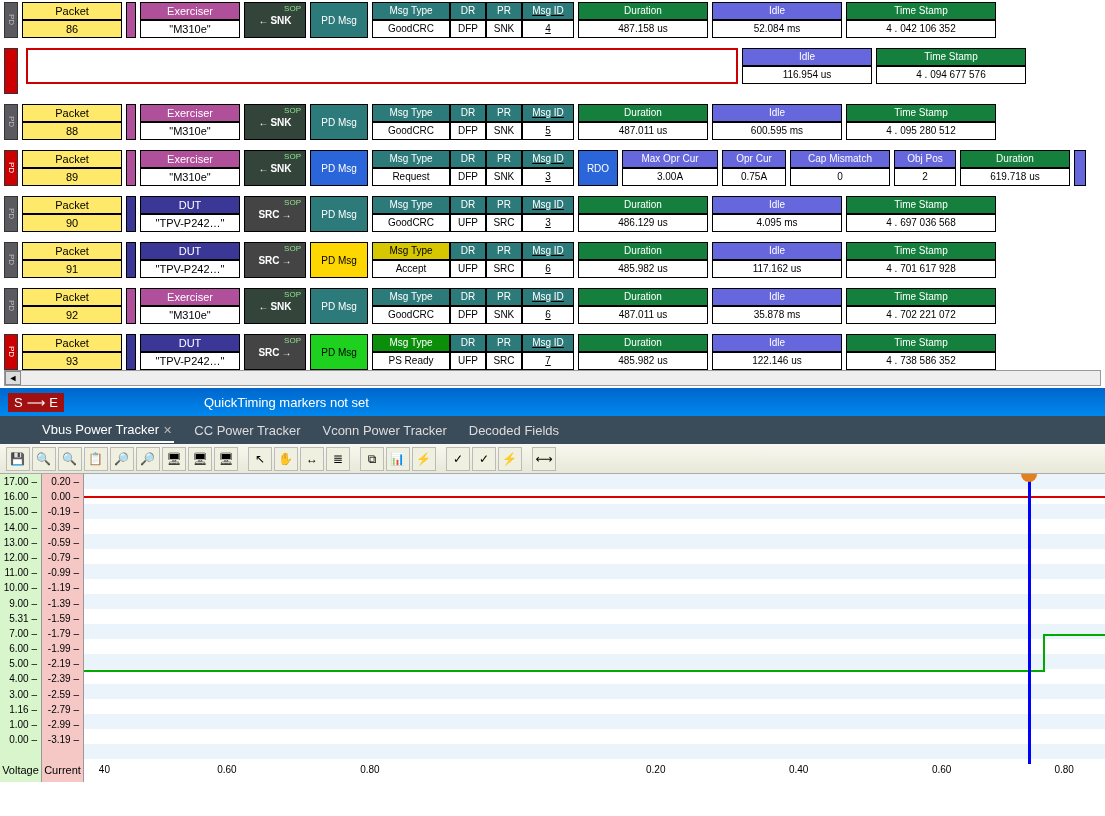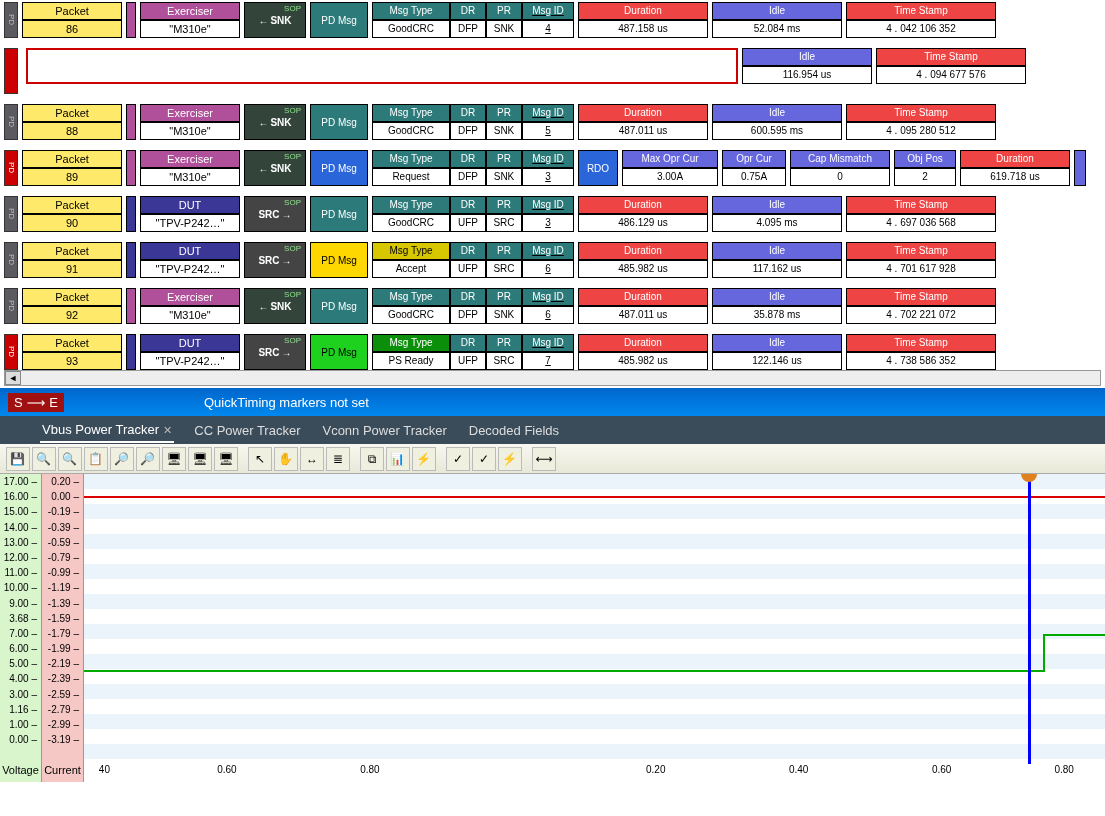--- a/index.html
+++ b/index.html
@@ -42,21 +42,21 @@
 .mhdr.yellow { background:#d6c700; color:#000; }
 .mhdr.green { background:#0b8f0b; color:#fff; }
 .mval { background:#fff; border:1px solid #000; height:18px; line-height:14px; text-align:center; padding:1px 4px; font-size:10px; white-space:nowrap; }
 
 .w-msgtype { width: 78px; }
 .w-dr { width: 36px; }
 .w-pr { width: 36px; }
 .w-msgid { width: 52px; text-decoration: underline; }
 
 .dur-col { display:flex; flex-direction:column; }
-.dhdr { background:#ef4444; color:#fff; border:1px solid #000; height:18px; text-align:center; padding:1px 4px; font-size:10px; white-space:nowrap; line-height:14px; }
+.dhdr { background:#15803d; color:#fff; border:1px solid #000; height:18px; text-align:center; padding:1px 4px; font-size:10px; white-space:nowrap; line-height:14px; }
 .dval { background:#fff; border:1px solid #000; height:18px; text-align:center; padding:1px 4px; font-size:10px; white-space:nowrap; line-height:14px; }
 .ihdr { background:#6666dd; color:#fff; border:1px solid #000; height:18px; text-align:center; padding:1px 4px; font-size:10px; line-height:14px; }
 
 .w-dur { width: 130px; }
 .w-idle { width: 130px; }
 .w-ts { width: 150px; }
 
 .rdo-hdr { background:#6666dd; color:#fff; border:1px solid #000; height:18px; text-align:center; padding:1px 4px; font-size:10px; white-space:nowrap; line-height:14px; }
 .rdo-val { background:#fff; border:1px solid #000; height:18px; text-align:center; padding:1px 4px; font-size:10px; white-space:nowrap; line-height:14px; }
 .w-opr { width: 96px; }
@@ -541,21 +541,21 @@
   <div class="yaxis-v" id="yaxis-v">
       <div class="ytick">17.00 –</div>
       <div class="ytick">16.00 –</div>
       <div class="ytick">15.00 –</div>
       <div class="ytick">14.00 –</div>
       <div class="ytick">13.00 –</div>
       <div class="ytick">12.00 –</div>
       <div class="ytick">11.00 –</div>
       <div class="ytick">10.00 –</div>
       <div class="ytick">9.00 –</div>
-      <div class="ytick">3.68 –</div>
+      <div class="ytick">5.31 –</div>
       <div class="ytick">7.00 –</div>
       <div class="ytick">6.00 –</div>
       <div class="ytick">5.00 –</div>
       <div class="ytick">4.00 –</div>
       <div class="ytick">3.00 –</div>
       <div class="ytick">1.16 –</div>
       <div class="ytick">1.00 –</div>
       <div class="ytick">0.00 –</div>
     </div>
   <div class="yaxis-c" id="yaxis-c">

